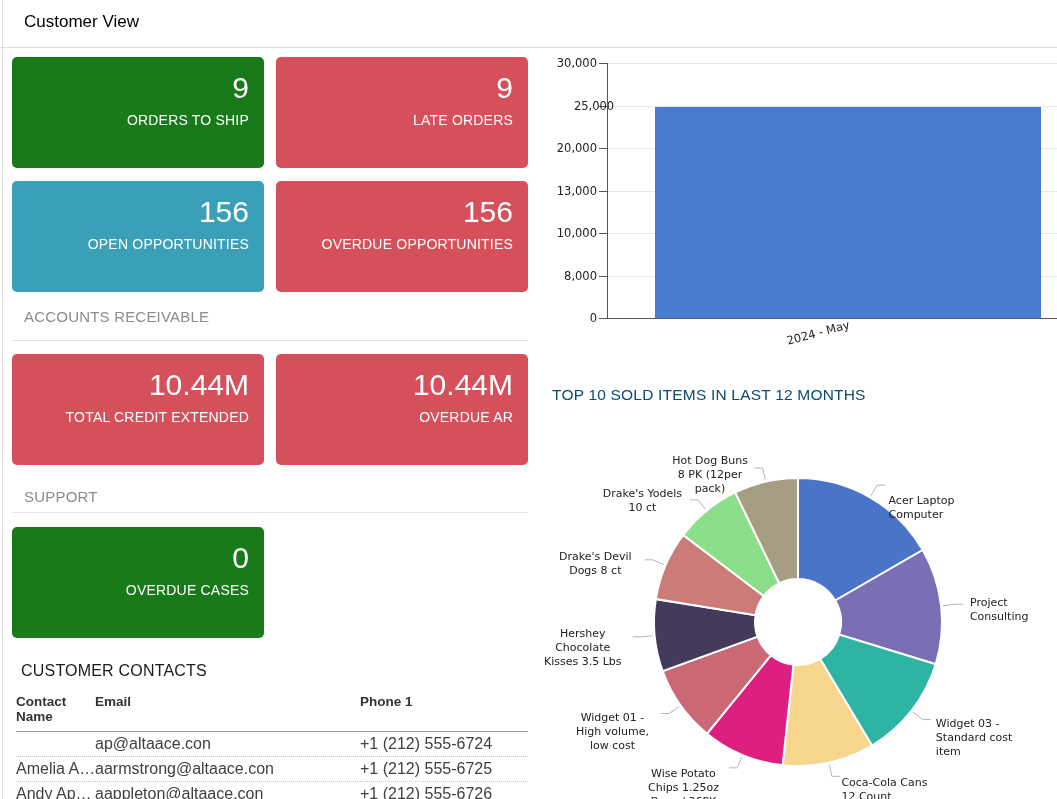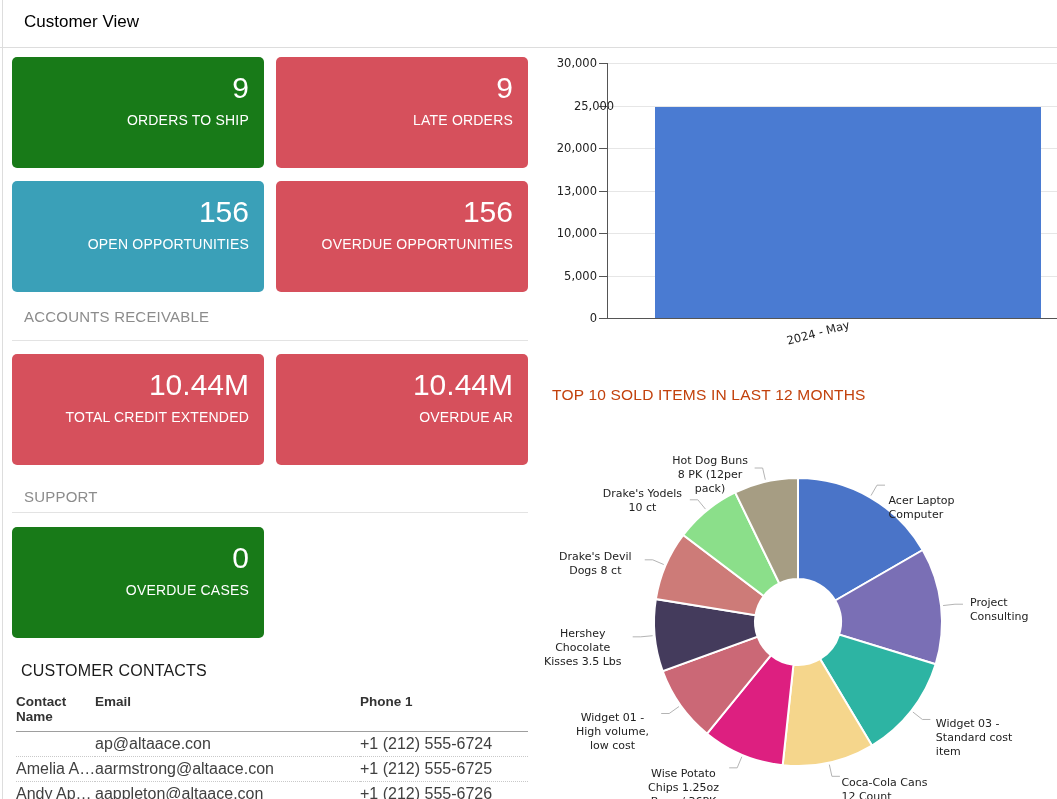--- a/index.html
+++ b/index.html
@@ -40,21 +40,21 @@
 
   
   .y-tick-label { position:absolute; width:60px; text-align:right; font:11.5px "DejaVu Sans", sans-serif; color:#222; }
   .gridline { position:absolute; height:1px; background:#e6e6e6; }
   .tick-mark { position:absolute; height:1px; background:#555; }
   .axis-line { position:absolute; background:#555; }
   .bar-rect  { position:absolute; cursor:pointer; }
   .x-tick-label { position:absolute; font:11.5px "DejaVu Sans", sans-serif; color:#222;
                   transform:rotate(-15deg); transform-origin:left center; white-space:nowrap; }
 
-  .donut-title { position:absolute; left:552px; top:386px; font-size:15.5px; color:#c2410c; letter-spacing:0.2px; }
+  .donut-title { position:absolute; left:552px; top:386px; font-size:15.5px; color:#0c4a6e; letter-spacing:0.2px; }
   #donut-svg { position:absolute; left:540px; top:430px; }
   #donut-labels { position:absolute; left:0; top:0; width:1057px; height:799px; pointer-events:none; }
   .donut-label { position:absolute; width:86px; font:11px/14px "DejaVu Sans", sans-serif; color:#222; }
   .donut-label.side-left { text-align:center; }
   .donut-label.side-right { text-align:left; }
 </style>
 </head>
 <body>
 
 <div class="left-edge"></div>
@@ -139,21 +139,21 @@
         </tr>
       </tbody>
   </table>
 </div>
 
 <div id="bar-chart">
     <div class="tick-mark" style="left: 599px; top: 318px; width: 8px;"></div>
     <div class="y-tick-label" style="left: 537px; top: 311px;">0</div>
     <div class="gridline" style="left: 607px; top: 275.5px; width: 450px;"></div>
     <div class="tick-mark" style="left: 599px; top: 275.5px; width: 8px;"></div>
-    <div class="y-tick-label" style="left: 537px; top: 268.5px;">5,000</div>
+    <div class="y-tick-label" style="left: 537px; top: 268.5px;">8,000</div>
     <div class="gridline" style="left: 607px; top: 233px; width: 450px;"></div>
     <div class="tick-mark" style="left: 599px; top: 233px; width: 8px;"></div>
     <div class="y-tick-label" style="left: 537px; top: 226px;">10,000</div>
     <div class="gridline" style="left: 607px; top: 190.5px; width: 450px;"></div>
     <div class="tick-mark" style="left: 599px; top: 190.5px; width: 8px;"></div>
     <div class="y-tick-label" style="left: 537px; top: 183.5px;">13,000</div>
     <div class="gridline" style="left: 607px; top: 148px; width: 450px;"></div>
     <div class="tick-mark" style="left: 599px; top: 148px; width: 8px;"></div>
     <div class="y-tick-label" style="left: 537px; top: 141px;">20,000</div>
     <div class="gridline" style="left: 607px; top: 105.5px; width: 450px;"></div>

